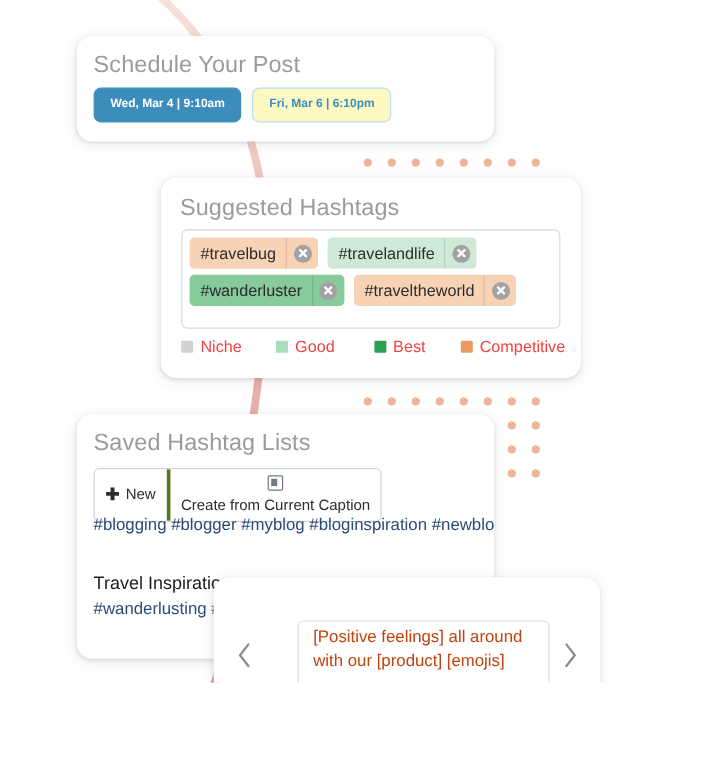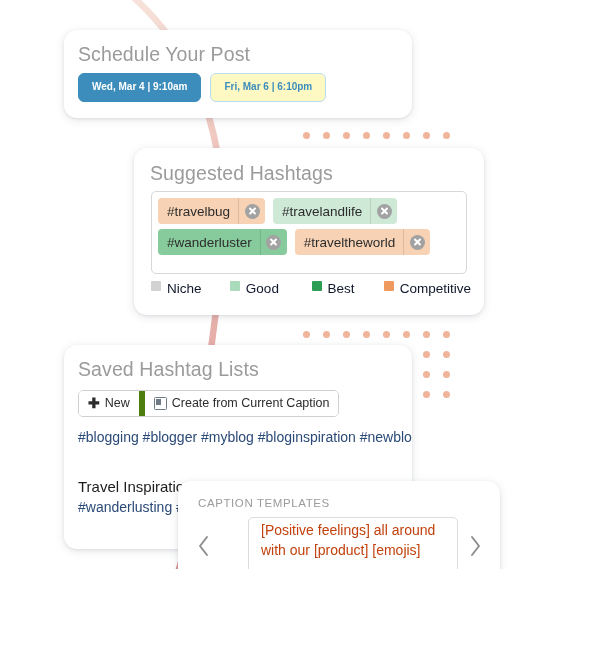--- a/index.html
+++ b/index.html
@@ -156,23 +156,23 @@
 
   .legend {
     position: absolute;
     left: 17px; top: 133px;
     width: 320px;
     display: flex;
     align-items: center;
   }
   .legend-item {
     display: flex;
-    align-items: flex-start;
+    align-items: center;
     font-size: 13.5px;
-    color: #0f172a;
+    color: #ef4444;
   }
   .legend-sw {
     width: 10px; height: 10px;
     margin-right: 6px;
     border-radius: 1px;
   }
   .sw-niche       { background: #d2d2d2; }
   .sw-good        { background: #aadcbc; }
   .sw-best        { background: #2e9e54; }
   .sw-competitive { background: #ee9a5f; }
@@ -199,21 +199,21 @@
     display: flex;
     align-items: center;
     gap: 5px;
     font-size: 12.5px;
     color: #2c2c2c;
     padding: 5px 9px 6px;
     white-space: nowrap;
     cursor: pointer;
     background: #ffffff;
   }
-  .tool-btn + .tool-btn { border-left: 6px solid #4d7c0f; }
+  .tool-btn + .tool-btn { border-left: 3px solid #4d7c0f; flex-direction: column; }
   .plus-icon {
     font-weight: bold;
     font-size: 14px;
     line-height: 1;
     color: #2c2c2c;
   }
   .copy-icon {
     width: 11px; height: 11px;
     border: 1.2px solid #6e7a86;
     border-radius: 1.5px;
@@ -430,21 +430,20 @@
       <div class="list-tags">#blogging #blogger #myblog #bloginspiration #newblog</div>
     </div>
 
     <div class="list-entry" id="entry-2">
       <div class="list-name"><span>Travel Inspiration </span><b></b></div>
       <div class="list-tags">#wanderlusting #travelgram #explore</div>
     </div>
   </div>
 
   <div class="card" id="card-captions">
-    <div class="ct-label">CAPTION TEMPLATES</div>
 
     <div class="ct-row">
       <div class="chev">
         <svg width="13" height="22" viewBox="0 0 13 22">
           <path d="M10 2 L3 11 L10 20" fill="none" stroke="#8c8c8c" stroke-width="1.9" stroke-linecap="round" stroke-linejoin="round"></path>
         </svg>
       </div>
       <div class="ct-box">[Positive feelings] all around with our [product] [emojis]</div>
       <div class="chev">
         <svg width="13" height="22" viewBox="0 0 13 22">

